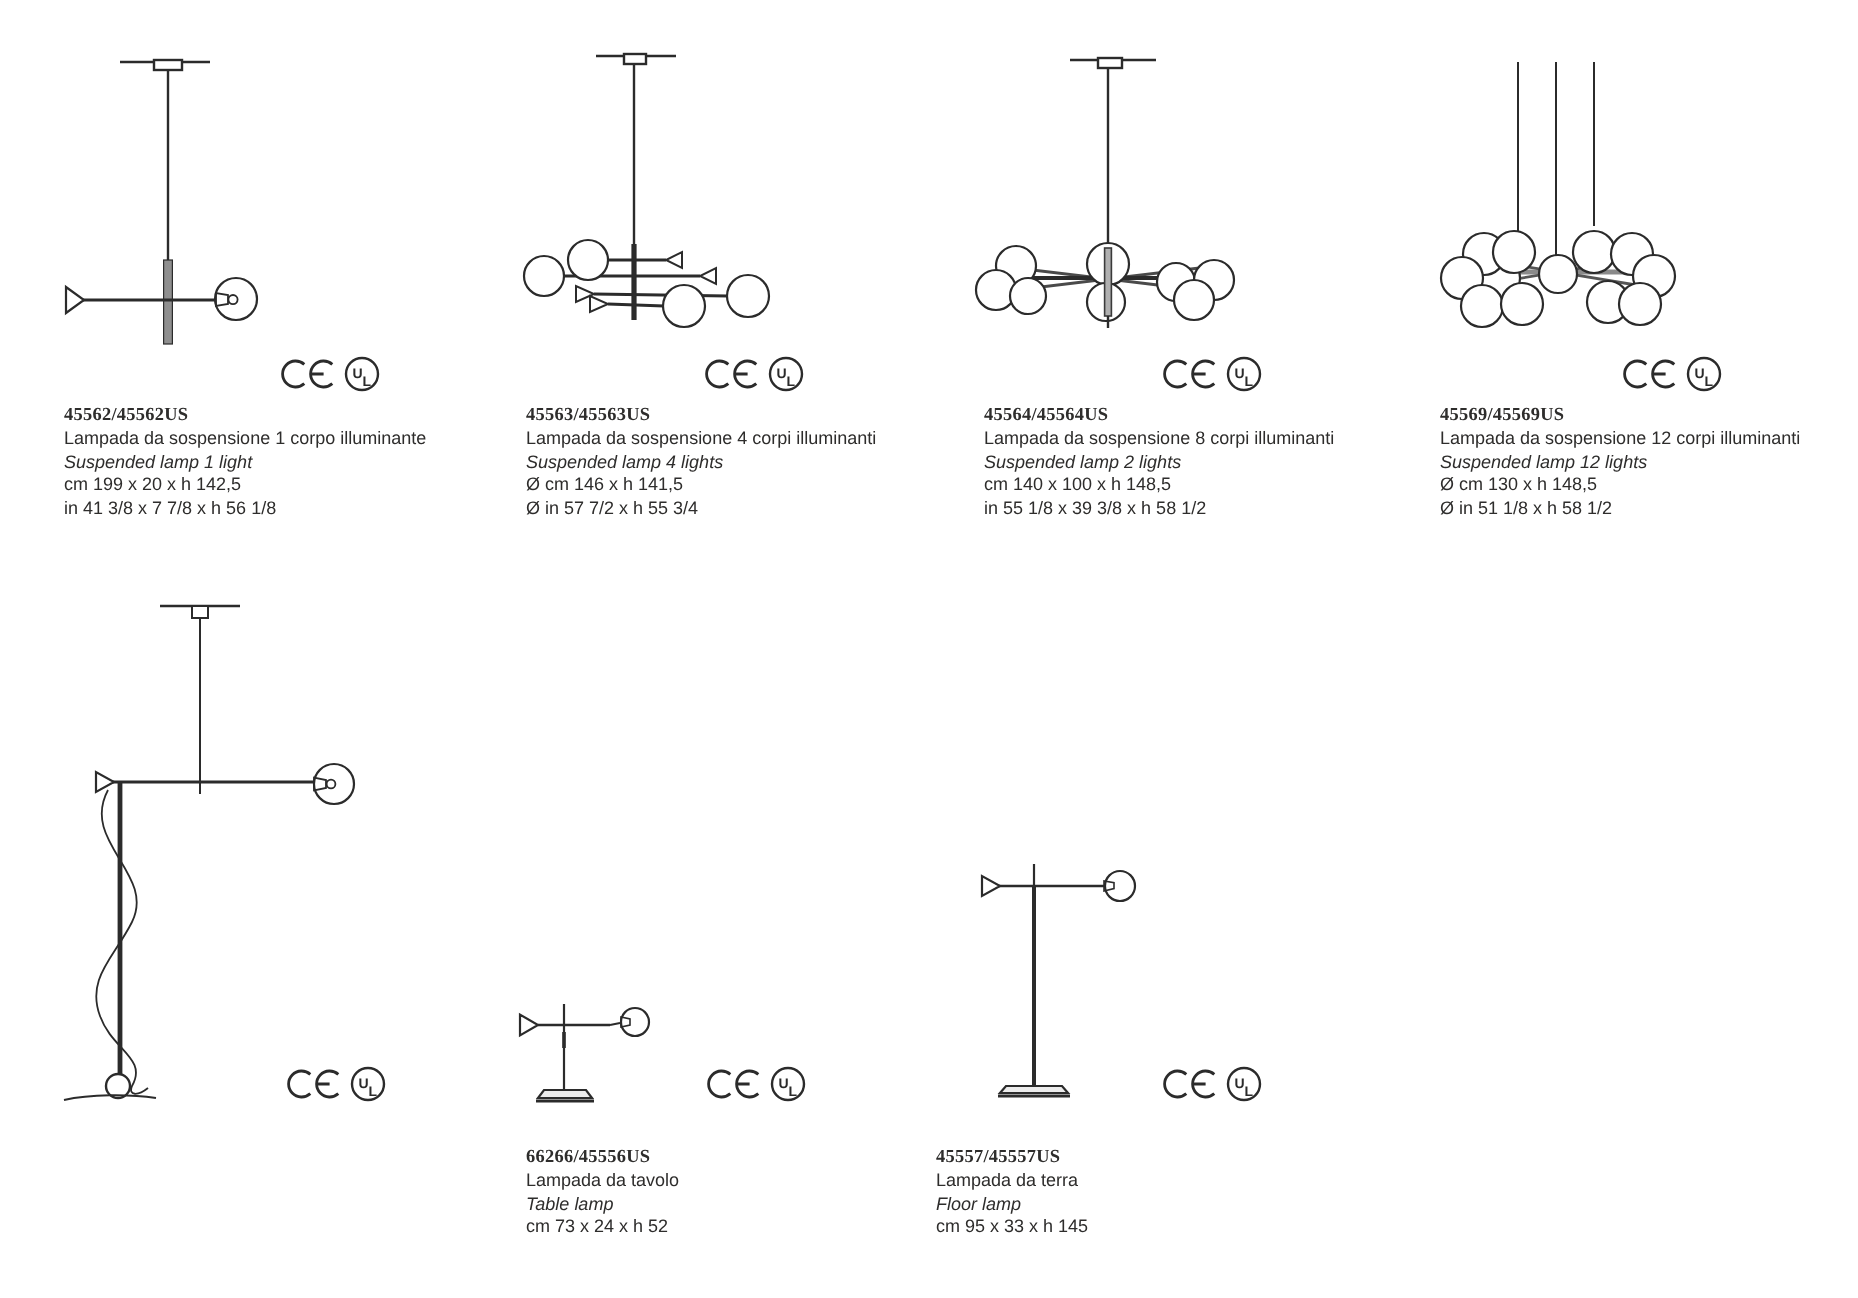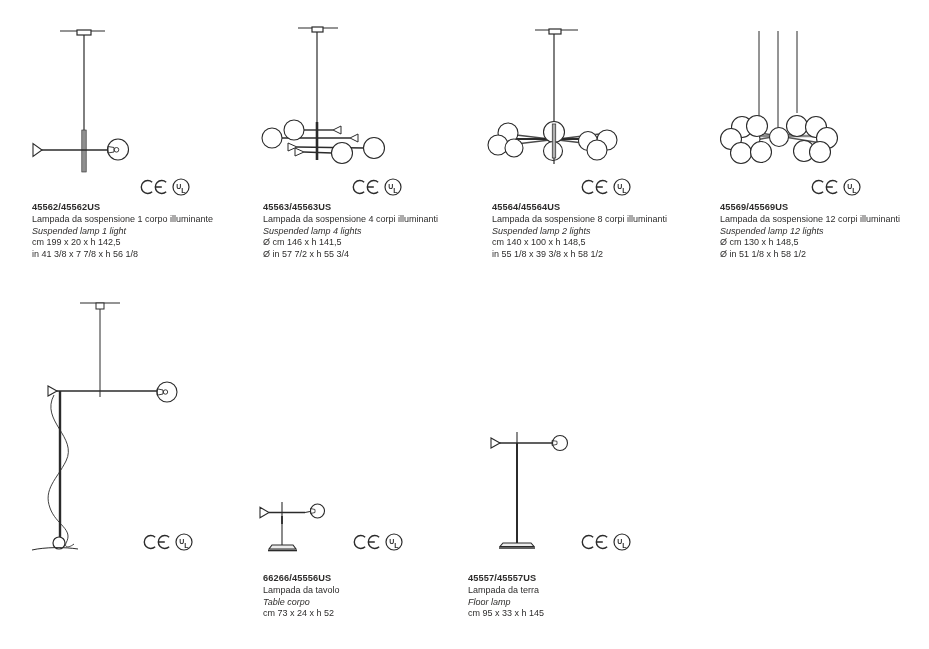--- a/index.html
+++ b/index.html
@@ -3,21 +3,21 @@
 <meta charset="utf-8">
 <style>
   html,body{margin:0;padding:0;background:#fff;}
   .page{
     position:relative;width:929px;height:649px;background:#ffffff;
     font-family:"Liberation Sans",sans-serif;color:#2e2d2c;overflow:hidden;
   }
   .lamp-svg{position:absolute;}
   .cert-svg{position:absolute;width:52px;height:22px;}
   .ptext{position:absolute;width:230px;font-size:9px;line-height:11.4px;}
-  .ptext .code{font-weight:bold;font-size:9.2px;letter-spacing:.15px;margin:0 0 1px 0;}
+  .ptext .code{font-weight:bold;font-size:9.2px;letter-spacing:.15px;margin:0 0 1px 0;font-family:Liberation Serif, serif;}
   .ptext .it{margin:0;}
   .ptext .en{margin:0;font-style:italic;}
   .ptext .cm,.ptext .in{margin:0;}
   svg *{vector-effect:none;}
 </style>
 </head>
 <body>
 
 <div class="page">
 
@@ -234,21 +234,21 @@
   <div class="ptext" style="left:720px;top:202px;width:215px">
     <p class="code">45569/45569US</p>
     <p class="it">Lampada da sospensione 12 corpi illuminanti</p>
     <p class="en">Suspended lamp 12 lights</p>
     <p class="cm">Ø cm 130 x h 148,5</p>
     <p class="in">Ø in 51 1/8 x h 58 1/2</p>
   </div>
   <div class="ptext" style="left:263px;top:573px">
     <p class="code">66266/45556US</p>
     <p class="it">Lampada da tavolo</p>
-    <p class="en">Table corpo</p>
+    <p class="en">Table lamp</p>
     <p class="cm">cm 73 x 24 x h 52</p>
   </div>
   <div class="ptext" style="left:468px;top:573px">
     <p class="code">45557/45557US</p>
     <p class="it">Lampada da terra</p>
     <p class="en">Floor lamp</p>
     <p class="cm">cm 95 x 33 x h 145</p>
   </div>
 
 </div>

